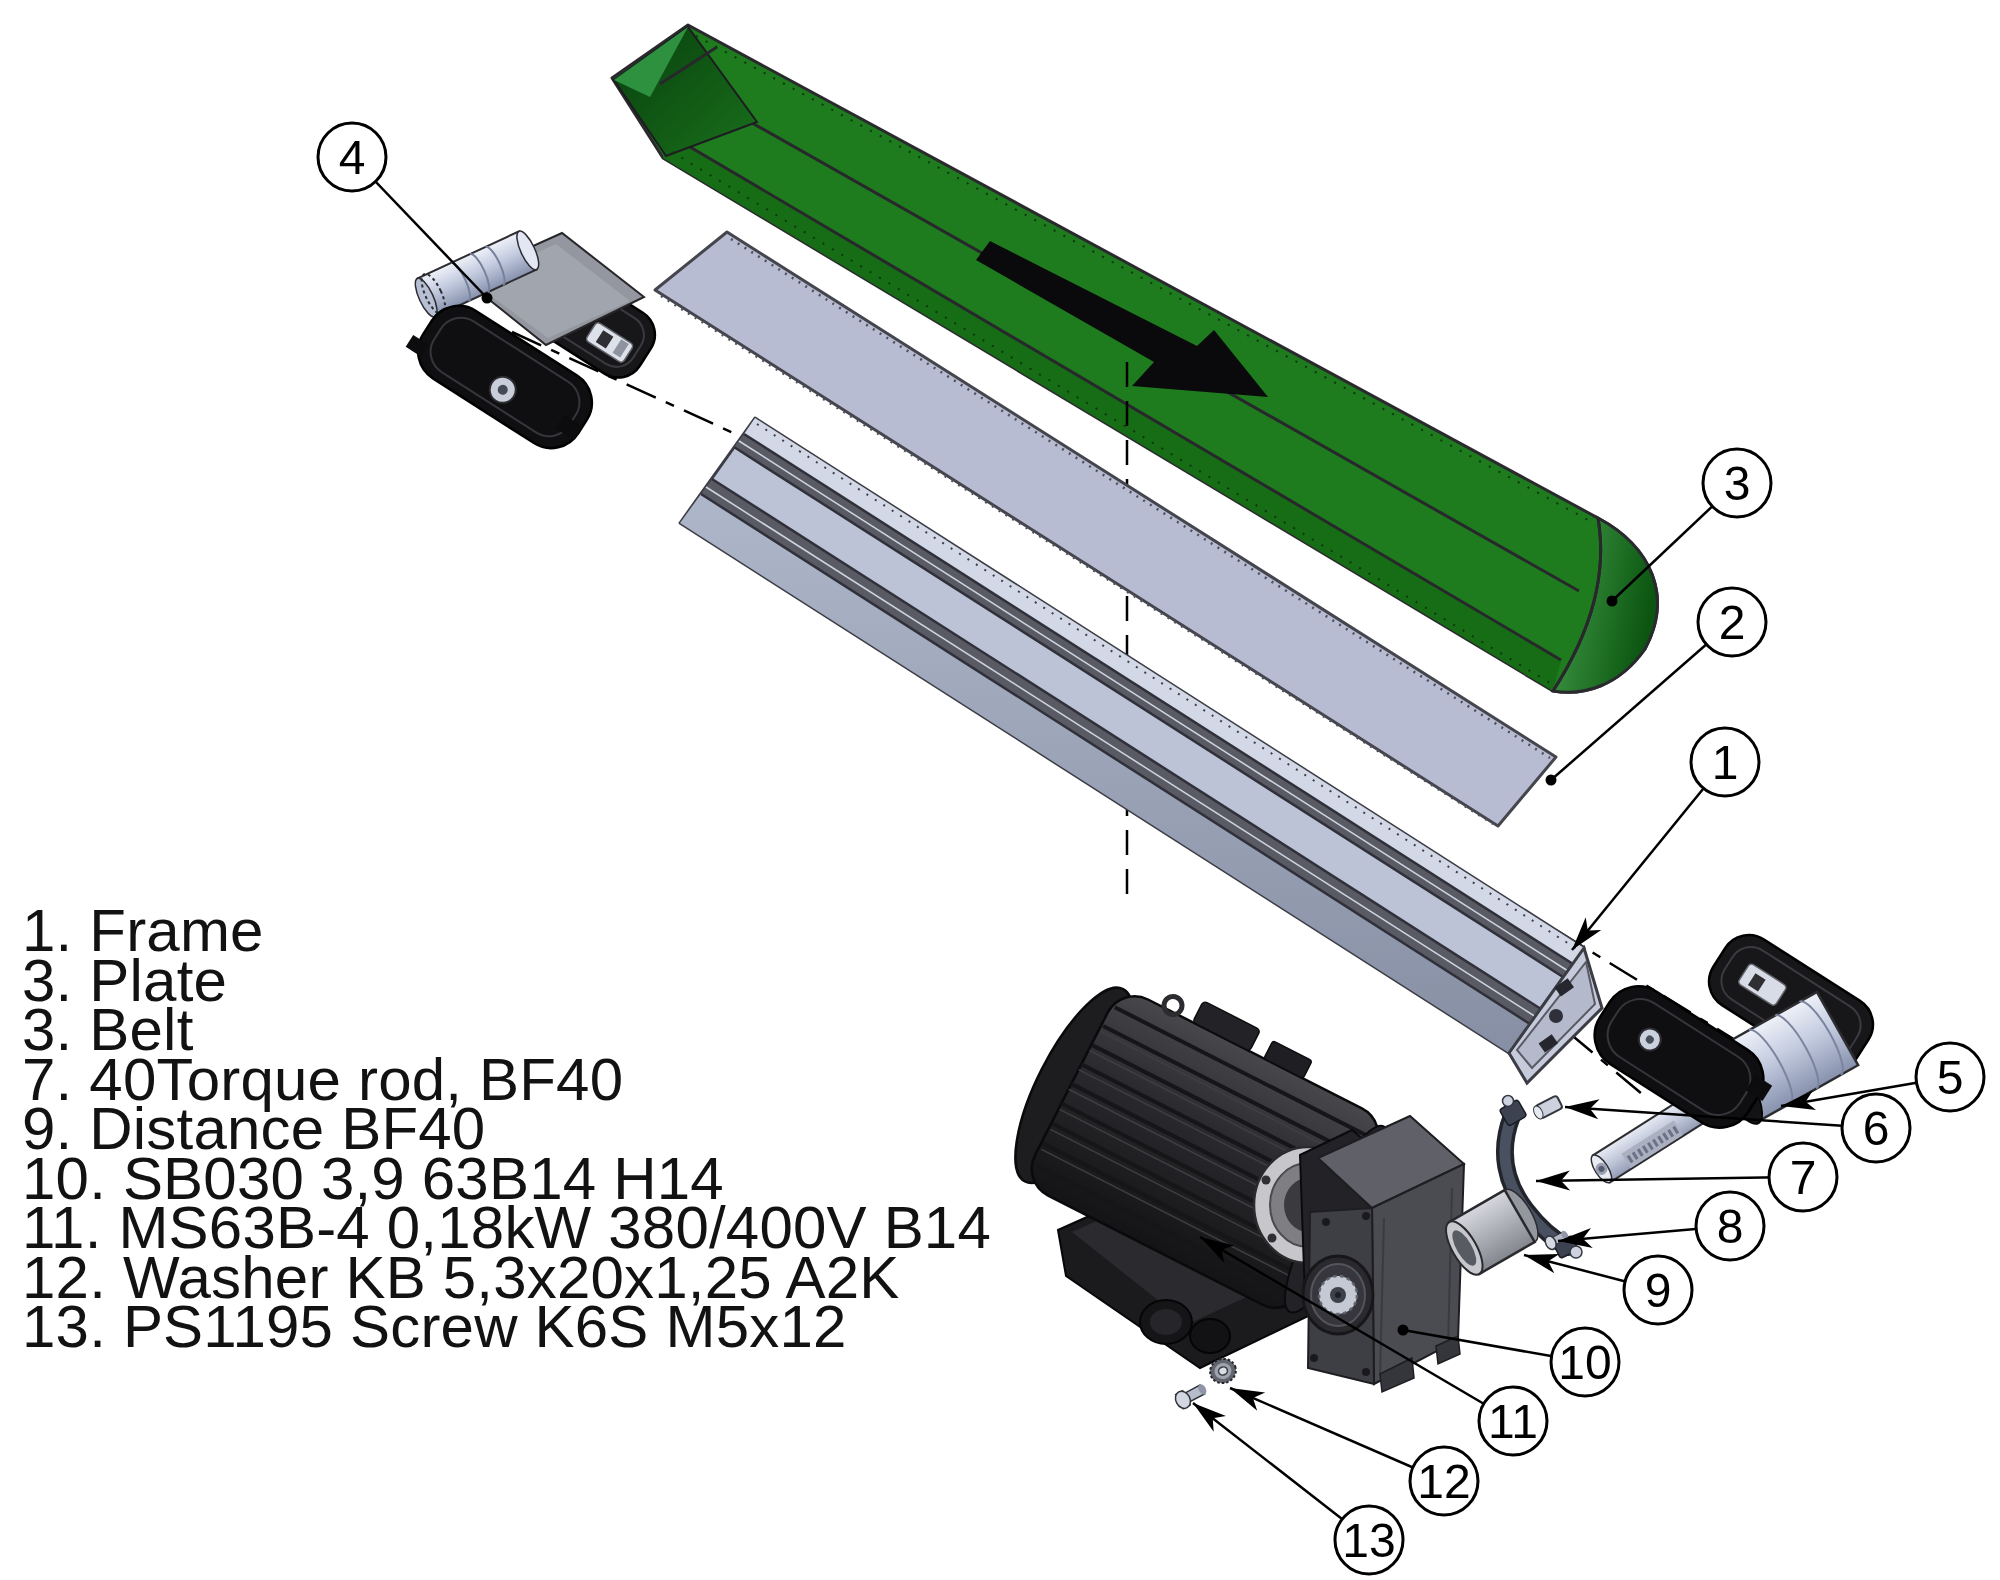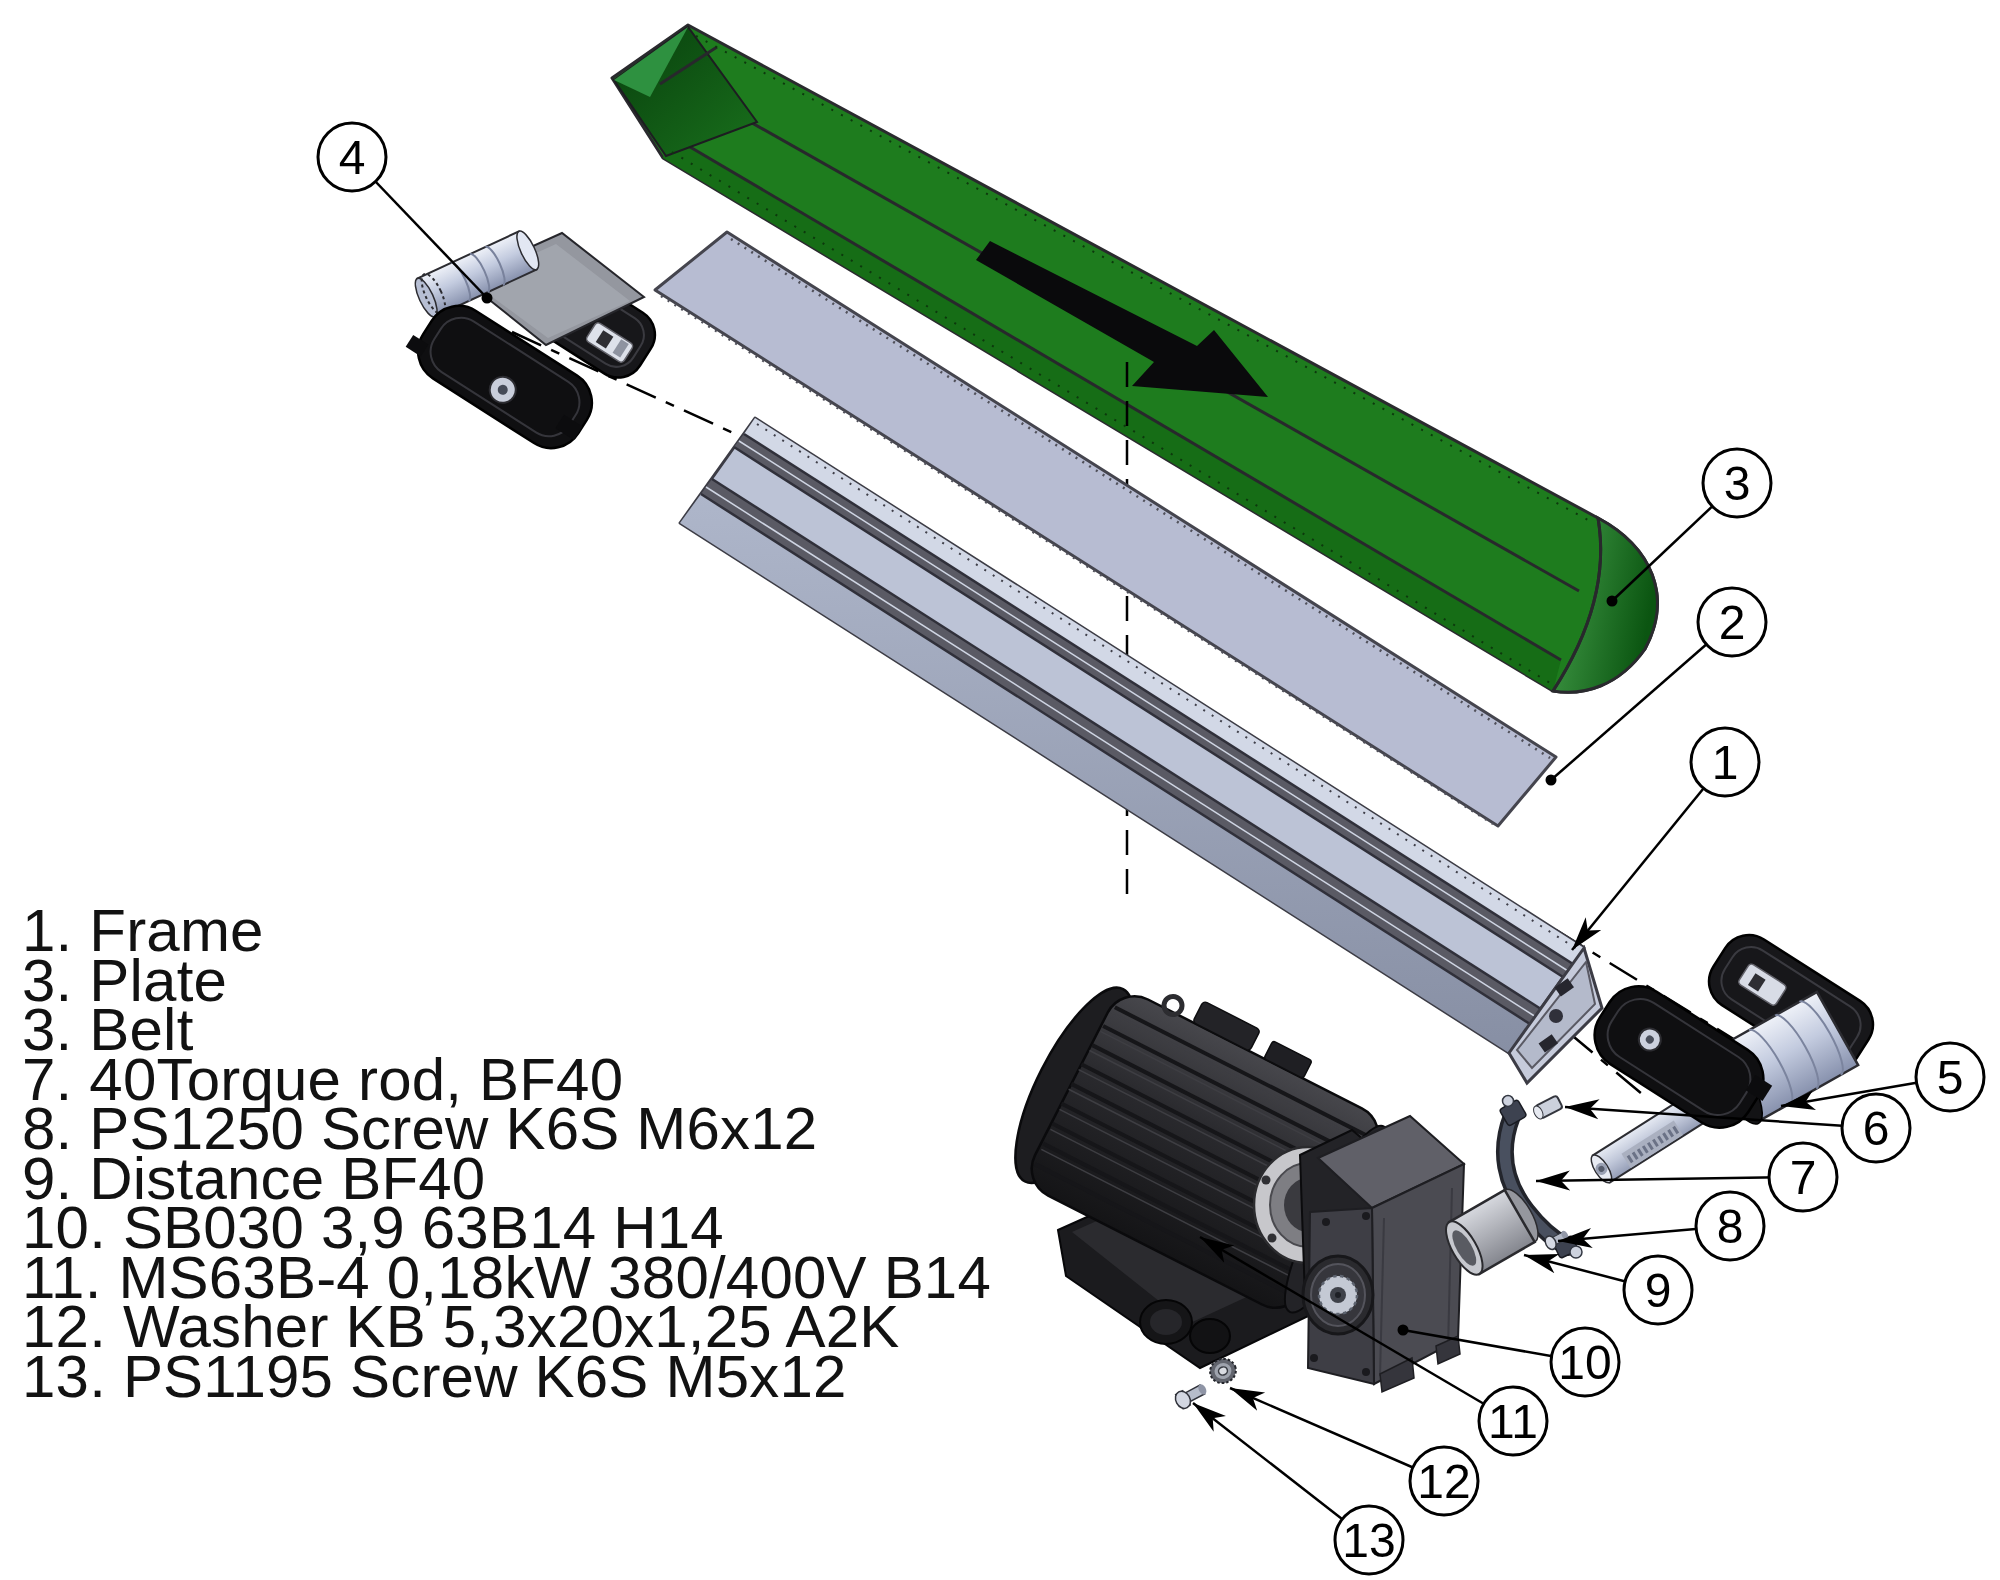--- a/index.html
+++ b/index.html
@@ -348,21 +348,20 @@
       <text class="callout-num" x="1369" y="1557">13</text>
     </g>
   </g>
 </svg>
 
   <div class="parts-list">
     <div class="list-line">1. Frame</div>
     <div class="list-line">3. Plate</div>
     <div class="list-line">3. Belt</div>
     <div class="list-line">7. 40Torque rod, BF40</div>
-    <div class="list-line">8. PS1250 Screw K6S M6x12</div>
     <div class="list-line">9. Distance BF40</div>
     <div class="list-line">10. SB030 3,9 63B14 H14</div>
     <div class="list-line">11. MS63B-4 0,18kW 380/400V B14</div>
     <div class="list-line">12. Washer KB 5,3x20x1,25 A2K</div>
     <div class="list-line">13. PS1195 Screw K6S M5x12</div>
   </div>
 
 </div>
 
 </body></html>

